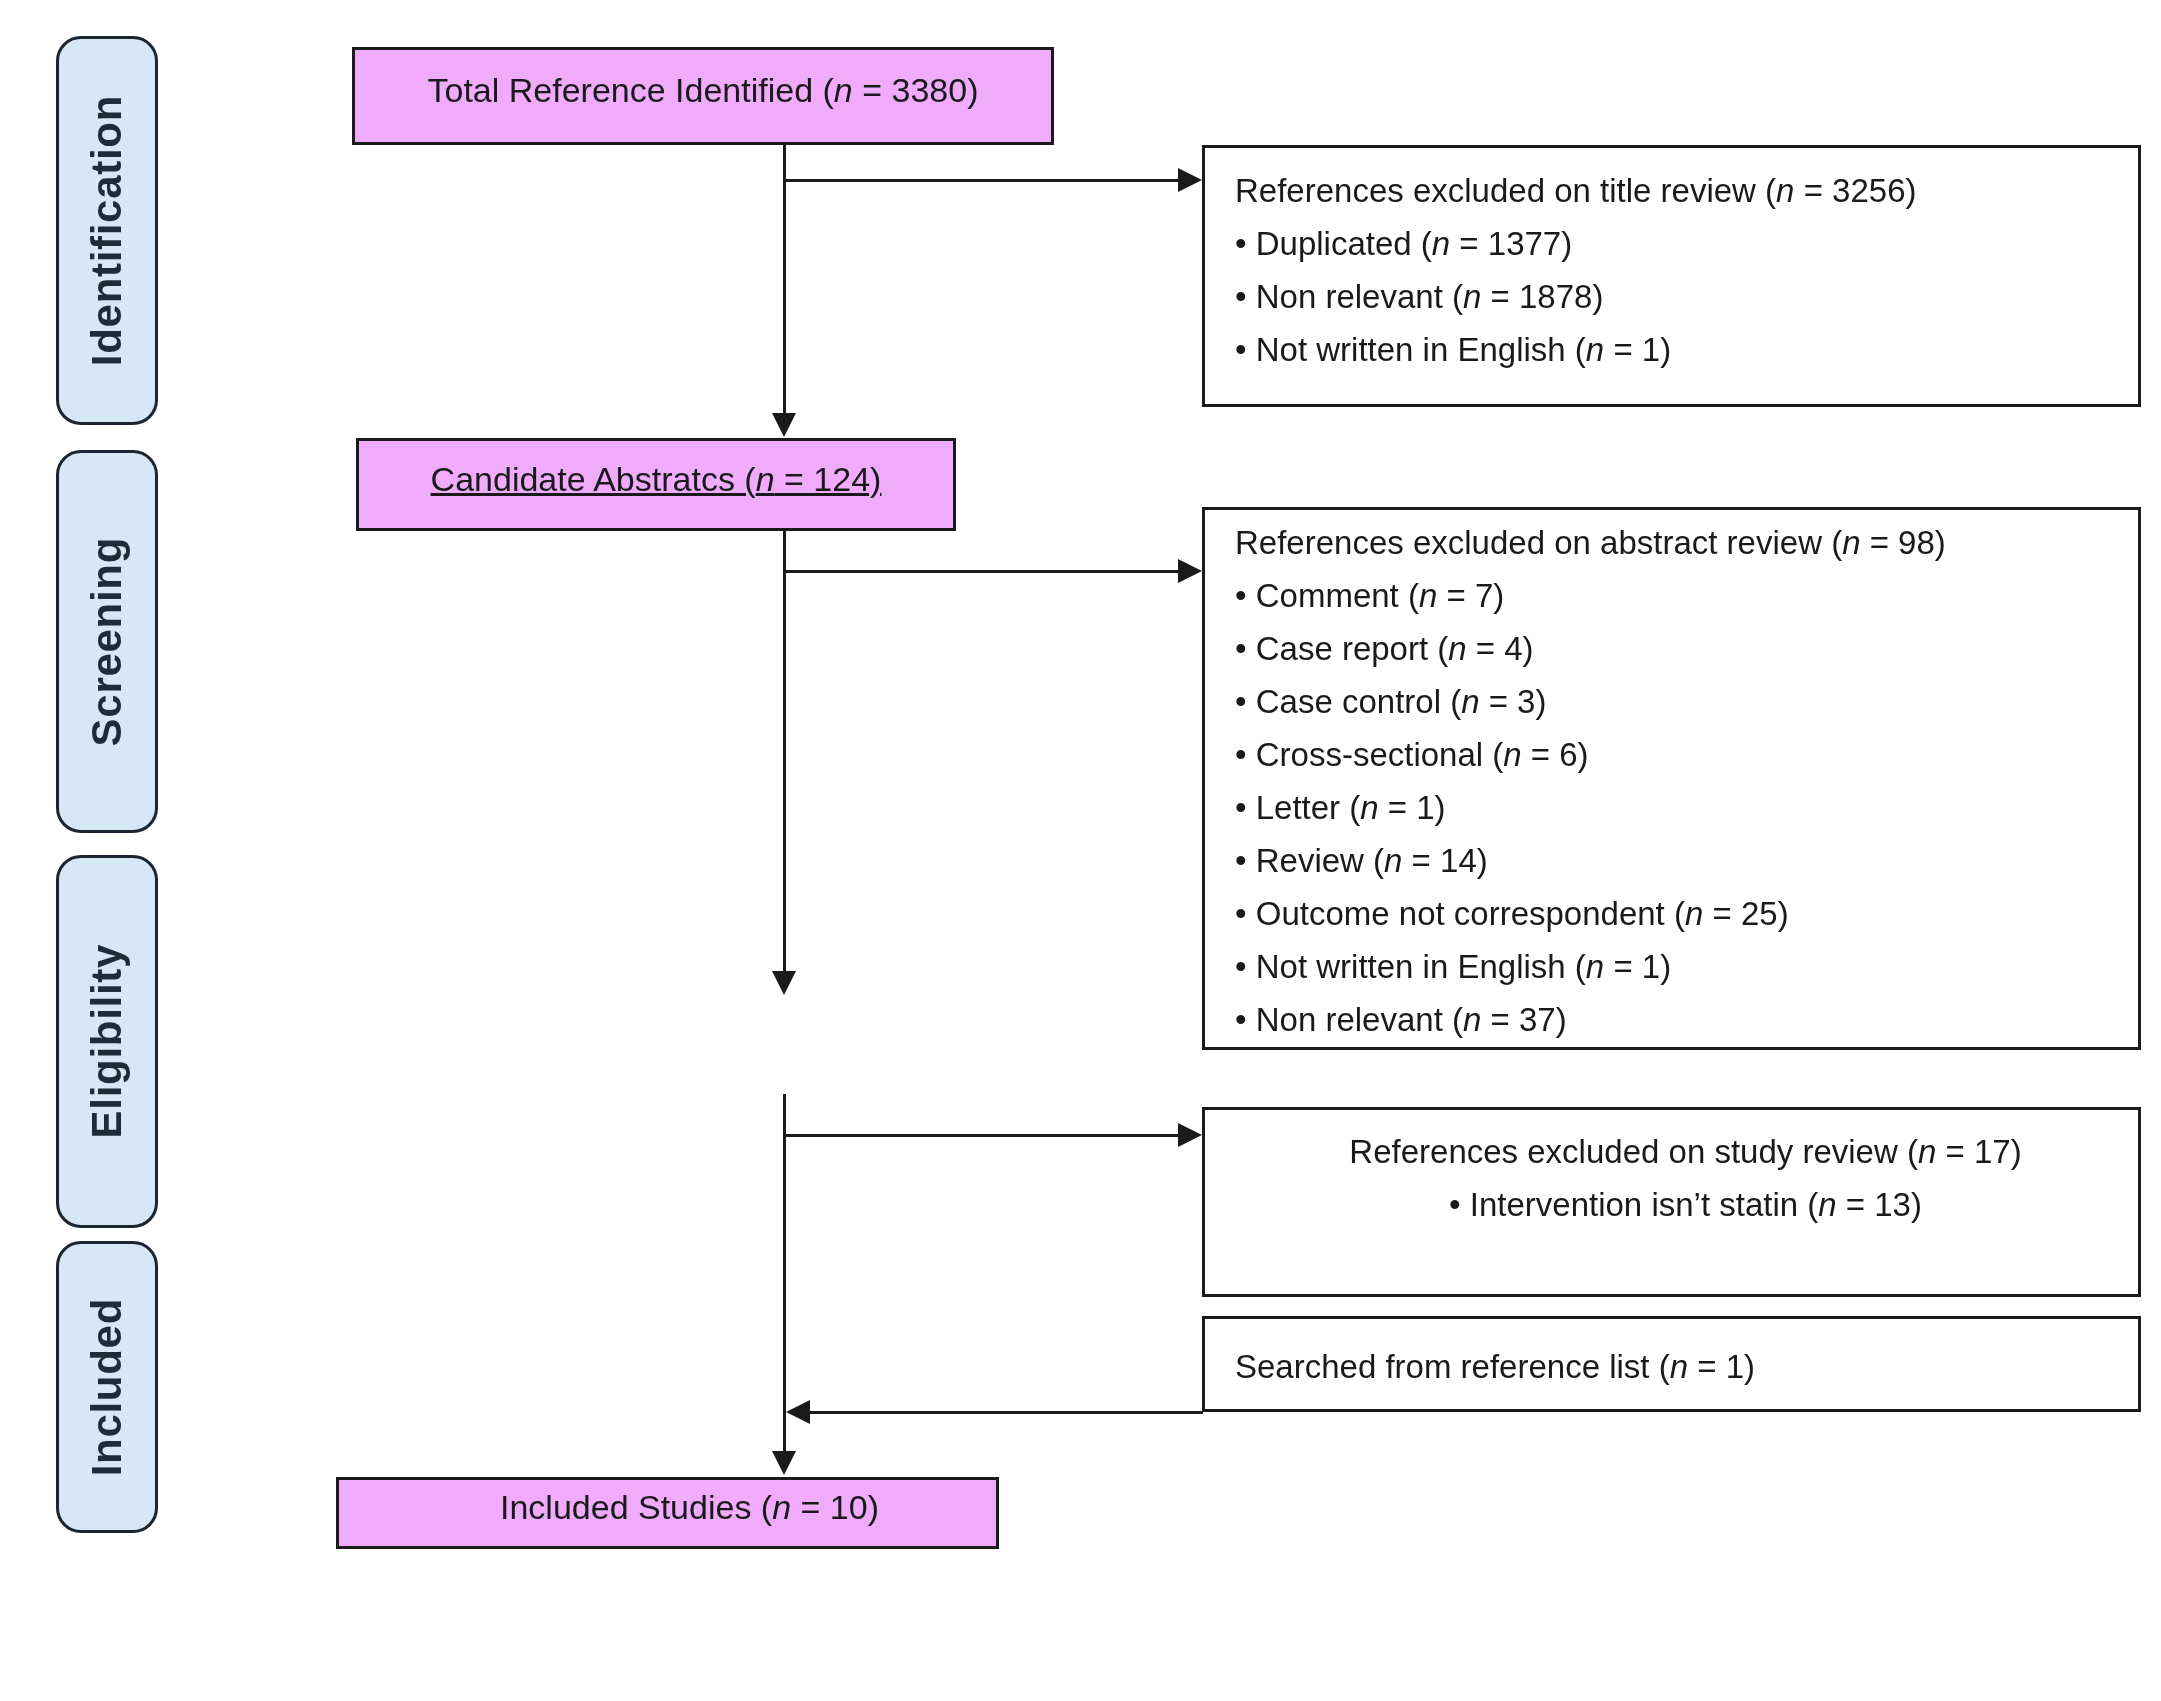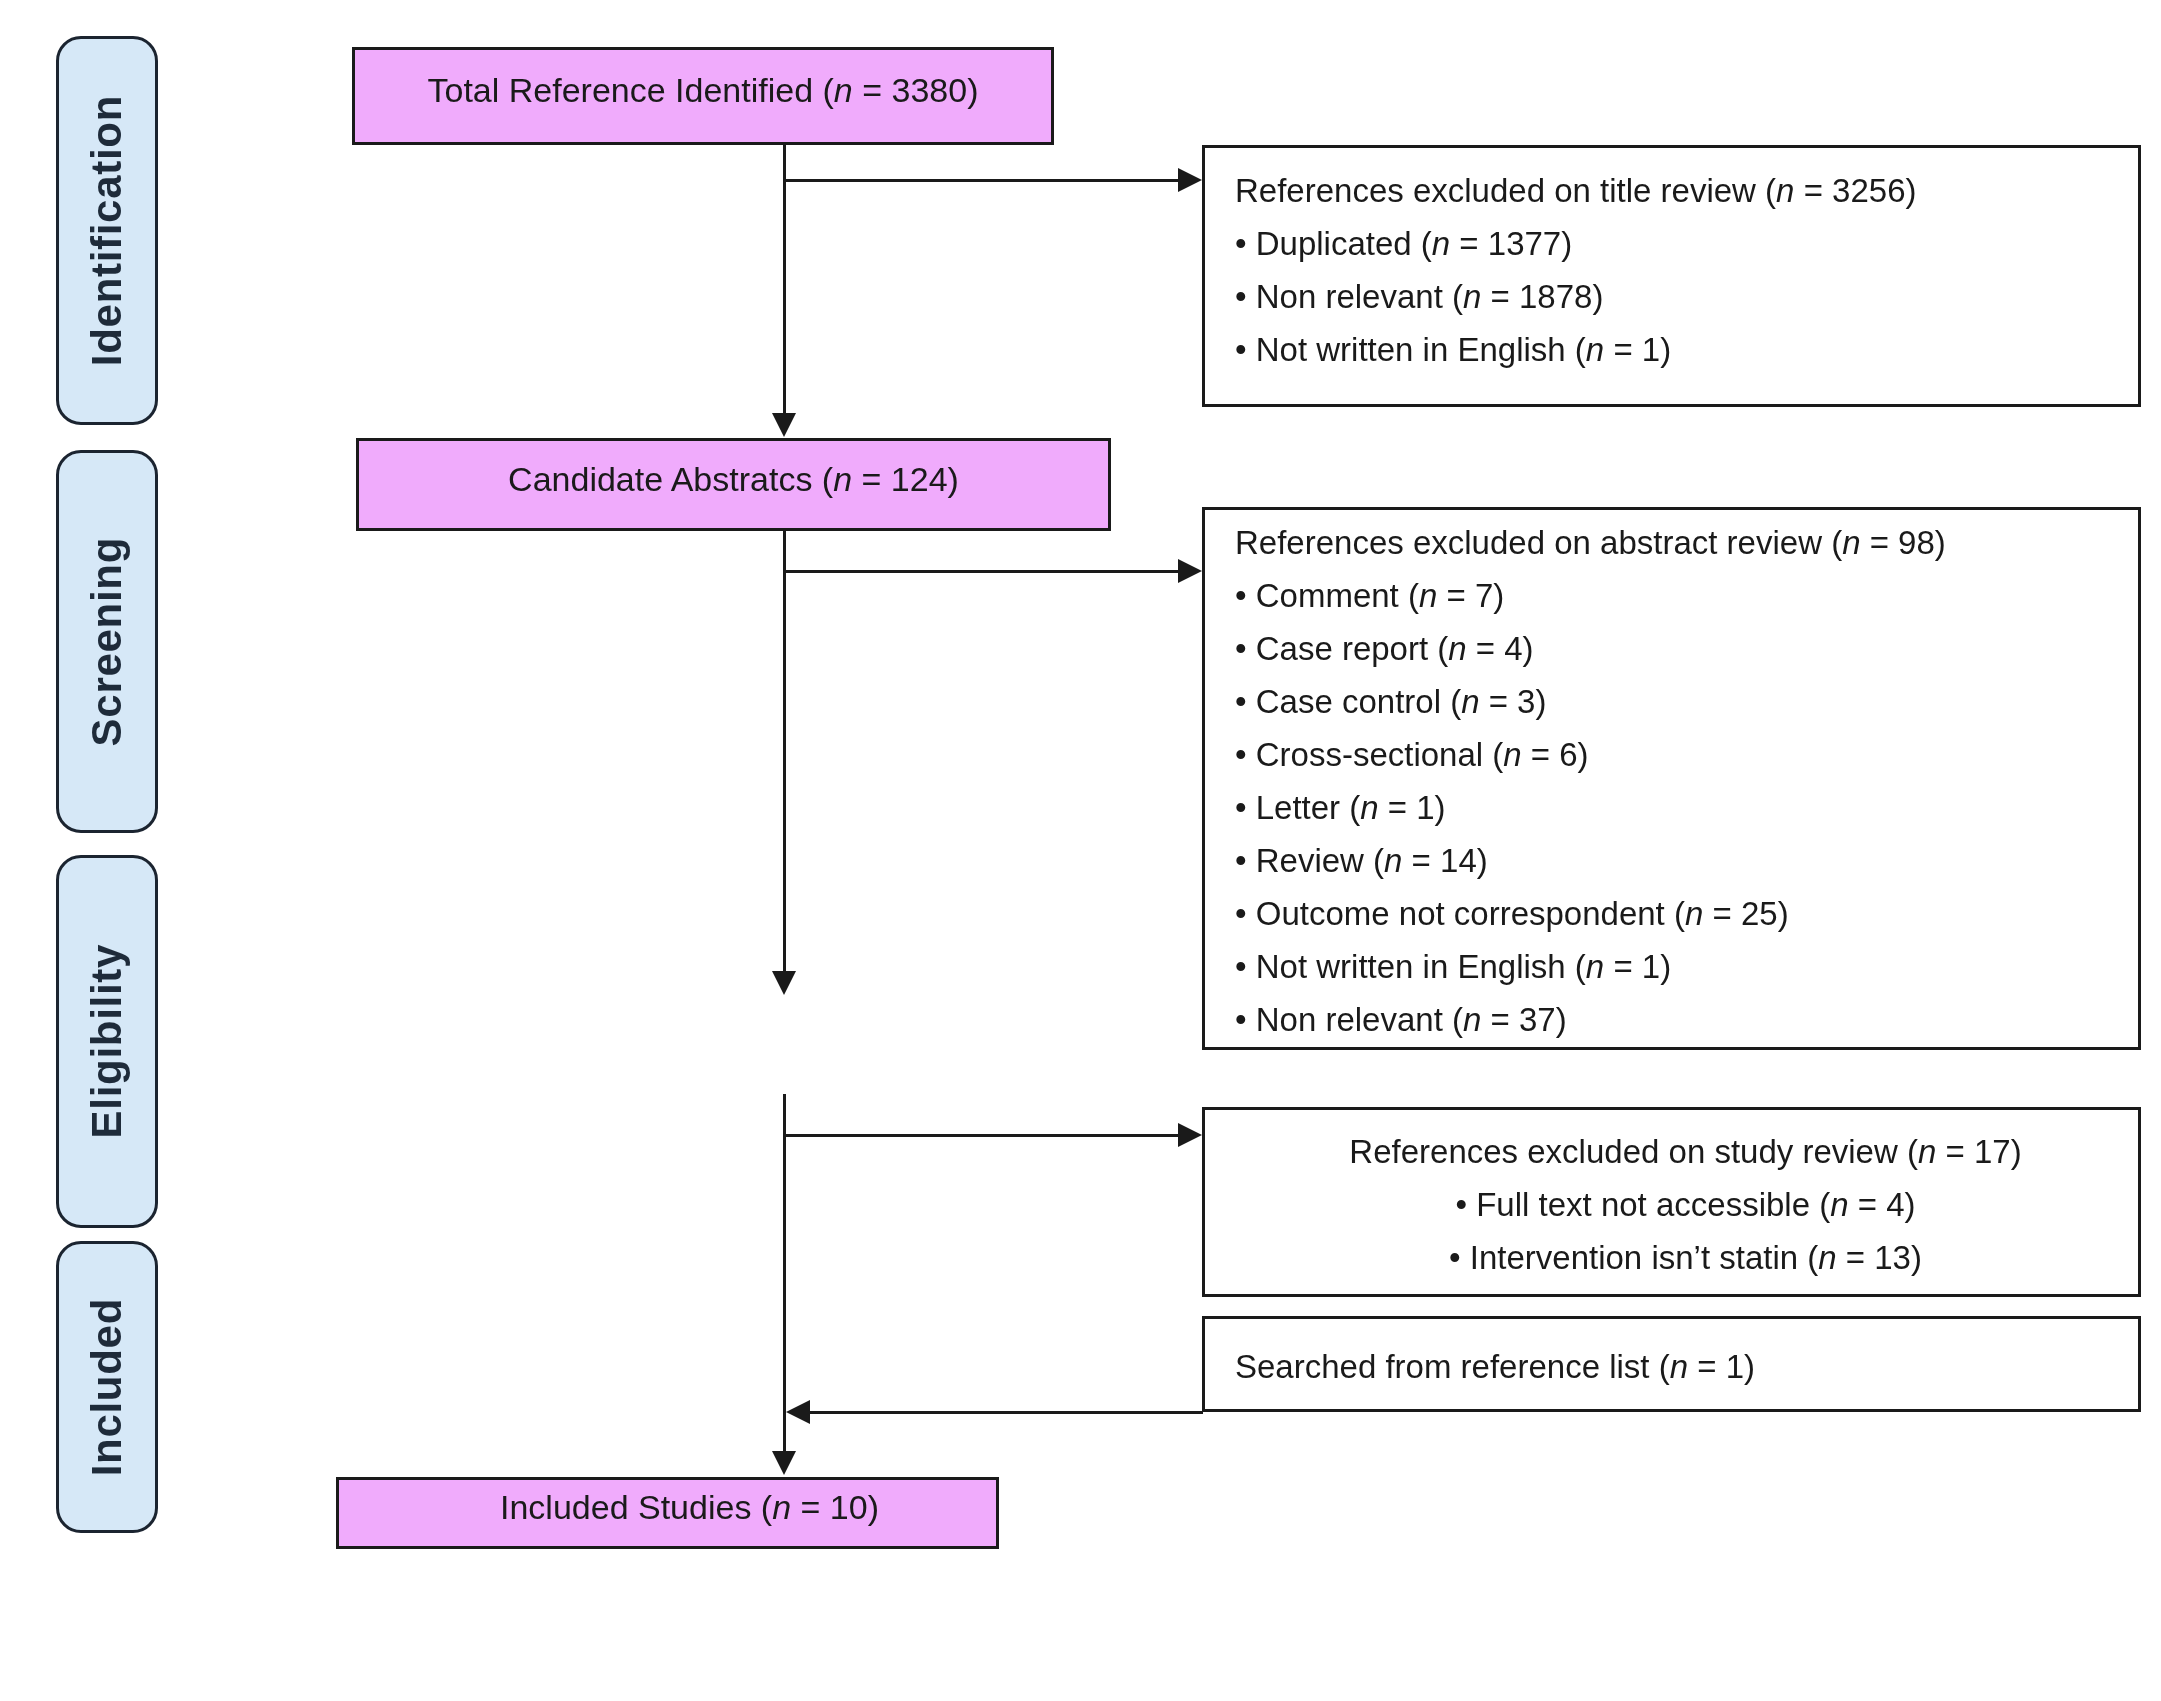--- a/index.html
+++ b/index.html
@@ -50,21 +50,21 @@
     background: #f0abfc;
     border: 3.7px solid #1a1a1a;
     display: flex;
     align-items: center;
     justify-content: center;
     font-size: 34px;
     text-align: center;
     padding-bottom: 10.4px;
   }
   .fbox-total     { left: 352px; top: 47px;   width: 702px; height: 98px; }
-  .fbox-abstracts { left: 356px; top: 438px;  width: 755px; height: 93px; }
+  .fbox-abstracts { left: 356px; top: 438px;  width: 600px; height: 93px; text-decoration: underline; }
   .fbox-studies   { left: 358px; top: 996px; width: 657px; height: 99px; }
   .fbox-included  { left: 336px; top: 1477px; width: 663px; height: 72px; padding-left: 44px; }
 
   
   .rbox {
     position: absolute;
     left: 1202px;
     width: 939px;
     background: #ffffff;
     border: 3.7px solid #1a1a1a;
@@ -168,21 +168,20 @@
     <div class="rline">• Cross-sectional (<i>n</i> = 6)</div>
     <div class="rline">• Letter (<i>n</i> = 1)</div>
     <div class="rline">• Review (<i>n</i> = 14)</div>
     <div class="rline">• Outcome not correspondent (<i>n</i> = 25)</div>
     <div class="rline">• Not written in English (<i>n</i> = 1)</div>
     <div class="rline">• Non relevant (<i>n</i> = 37)</div>
   </div>
 
   <div class="rbox rbox-study-review">
     <div class="rline">References excluded on study review (<i>n</i> = 17)</div>
-    <div class="rline">• Full text not accessible (<i>n</i> = 4)</div>
     <div class="rline">• Intervention isn’t statin (<i>n</i> = 13)</div>
   </div>
 
   <div class="rbox rbox-reference-list">
     <div class="rline">Searched from reference list (<i>n</i> = 1)</div>
   </div>
 
   <div class="vline vline-1"></div>
   <div class="vline vline-2"></div>
   <div class="vline vline-3"></div>

